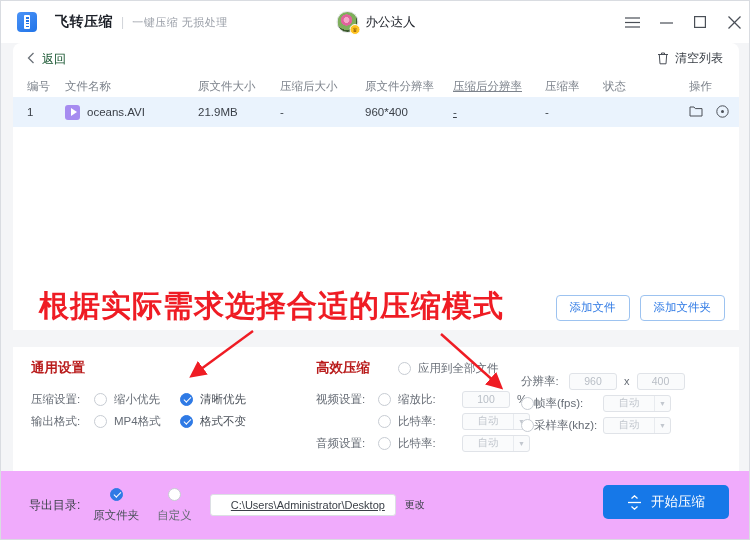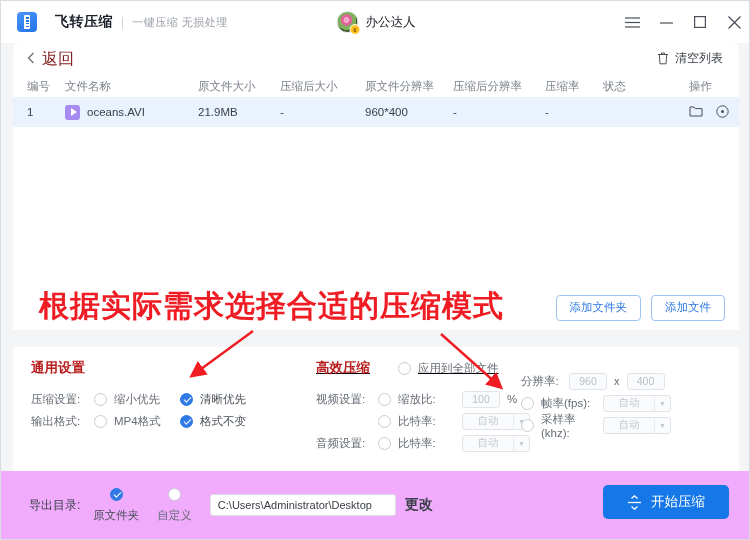--- a/index.html
+++ b/index.html
@@ -76,40 +76,40 @@
   .list-card {
     position: absolute; left: 12px; top: 42px; width: 726px; height: 287px;
     background: #ffffff; border-radius: 8px 8px 0 0;
   }
   .back-row {
     height: 32px; display: flex; align-items: center; padding: 0 14px;
     position: relative;
   }
   .back-btn { display: flex; align-items: center; gap: 7px; }
   .chev-left { color: #6b7178; font-size: 12px; line-height: 1; }
-  .back-label { font-size: 16px; color: #7f1d1d; }
+  .back-label { font-size: 12px; color: #14532d; }
   .clear-list {
     position: absolute; right: 16px; top: 7px;
     display: flex; align-items: center; gap: 6px;
   }
   .clear-label { font-size: 12px; color: #3b4048; }
   .trash-icon { color: #4a4f57; display: flex; }
 
   
   .thead {
     display: flex; align-items: center; height: 22px;
     font-size: 11.5px; color: #7d838c; padding: 0 0 0 14px;
   }
   .thead > div, .trow > div { flex: 0 0 auto; }
   .c-no    { width: 38px; }
   .c-name  { width: 133px; }
   .c-osize { width: 82px; }
   .c-csize { width: 85px; }
   .c-ores  { width: 88px; }
-  .c-cres  { width: 92px; }
+  .c-cres  { width: 92px; text-decoration: underline; }
   .c-ratio { width: 58px; }
   .c-state { width: 86px; }
   .c-act   { width: 110px; }
 
   .trow {
     display: flex; align-items: center; height: 30px;
     background: #eaf3fd;
     font-size: 11.5px; color: #3b4048; padding: 0 0 0 14px;
   }
   .file-ico {
@@ -166,65 +166,65 @@
     content: ""; position: absolute; left: 3px; top: 3.5px;
     width: 5.5px; height: 3px;
     border-left: 1.6px solid #fff; border-bottom: 1.6px solid #fff;
     transform: rotate(-45deg);
   }
   .opt { display: flex; align-items: center; gap: 7px; }
   .opt-label { font-size: 11.5px; color: #666c75; }
   .opt-label.sel { color: #4a5059; }
 
   .efficient { position: absolute; left: 303px; top: 12px; width: 420px; }
-  .eff-head { display: flex; align-items: center; gap: 28px; text-decoration: underline; }
+  .eff-head { display: flex; align-items: center; gap: 28px; }
   .eff-rows { margin-top: 11px; }
   .eff-row { display: flex; align-items: center; height: 22px; }
   .eff-row .lbl { width: 62px; }
   .eff-opt { display: flex; align-items: center; gap: 7px; width: 84px; }
 
   .num-box {
-    width: 38px; height: 17px; border: 1px solid #e0e3e8; border-radius: 3px;
+    width: 48px; height: 17px; border: 1px solid #e0e3e8; border-radius: 3px;
     background: #fafbfc; color: #b9bec6; font-size: 10.5px;
     display: flex; align-items: center; justify-content: center;
   }
   .pct { font-size: 11.5px; color: #666c75; margin-left: 7px; }
   .sel-box {
     width: 68px; height: 17px; border: 1px solid #e0e3e8; border-radius: 3px;
     background: #fafbfc; color: #c2c7ce; font-size: 10.5px;
     display: flex; align-items: center; position: relative;
   }
   .sel-box span:first-child { flex: 1; text-align: center; }
   .sel-arrow {
     width: 16px; height: 100%; border-left: 1px solid #e8ebef;
     display: flex; align-items: center; justify-content: center;
     font-size: 7px; color: #c2c7ce;
   }
   .x-sep { font-size: 11px; color: #666c75; margin: 0 7px; }
 
   .rescol { position: absolute; left: 508px; top: 23px; }
   .res-row { display: flex; align-items: center; height: 22px; }
   .res-row .lbl { width: 48px; }
-  .res-opt { display: flex; align-items: center; gap: 7px; width: 82px; }
+  .res-opt { display: flex; align-items: center; width: 82px; }
 
   
   .bottombar {
     position: absolute; left: 0; bottom: 0; width: 750px; height: 68px;
     background: #f0abfc;
     display: flex; align-items: center;
   }
   .export-row { display: flex; align-items: center; margin-left: 28px; }
   .export-lbl { font-size: 12px; color: #3b4048; margin-right: 13px; }
   .export-opt { display: flex; align-items: center; gap: 7px; margin-right: 18px; flex-direction: column; }
   .path-box {
     width: 186px; height: 22px; border: 1px solid #dcdfe4; border-radius: 3px;
     background: #ffffff; font-size: 11px; color: #3b4048;
-    display: flex; align-items: center; padding: 0 7px; margin-right: 9px;
-  }
-  .change-btn { font-size: 14px; color: #3b4048; font-weight: bold; }
+    display: flex; align-items: center; padding: 0 20px; margin-right: 9px; text-decoration: underline;
+  }
+  .change-btn { font-size: 10px; color: #3b4048; }
 
   .start-btn {
     position: absolute; right: 22px; top: 14px;
     width: 126px; height: 34px; border-radius: 5px;
     background: #1678e8; color: #ffffff;
     display: flex; align-items: center; justify-content: center; gap: 9px;
     font-size: 13.5px; border: none;
     font-family: "Liberation Sans", sans-serif;
   }
   .compress-ico { display: flex; align-items: center; }
@@ -352,22 +352,22 @@
               <circle cx="6.5" cy="6.5" r="5.7" fill="none" stroke="currentColor" stroke-width="1"></circle>
               <circle cx="6.5" cy="6.5" r="1.5" fill="currentColor"></circle>
             </svg>
         </span>
       </div>
     </div>
 
     <div class="list-empty"></div>
 
     <div class="add-btns">
+      <button class="add-btn">添加文件</button>
       <button class="add-btn">添加文件夹</button>
-      <button class="add-btn">添加文件</button>
     </div>
   </div>
 
   <div class="settings-card">
 
     <div class="general">
       <div class="sect-title">通用设置</div>
       <div class="gen-rows">
         <div class="gen-row">
           <span class="lbl">压缩设置:</span>

